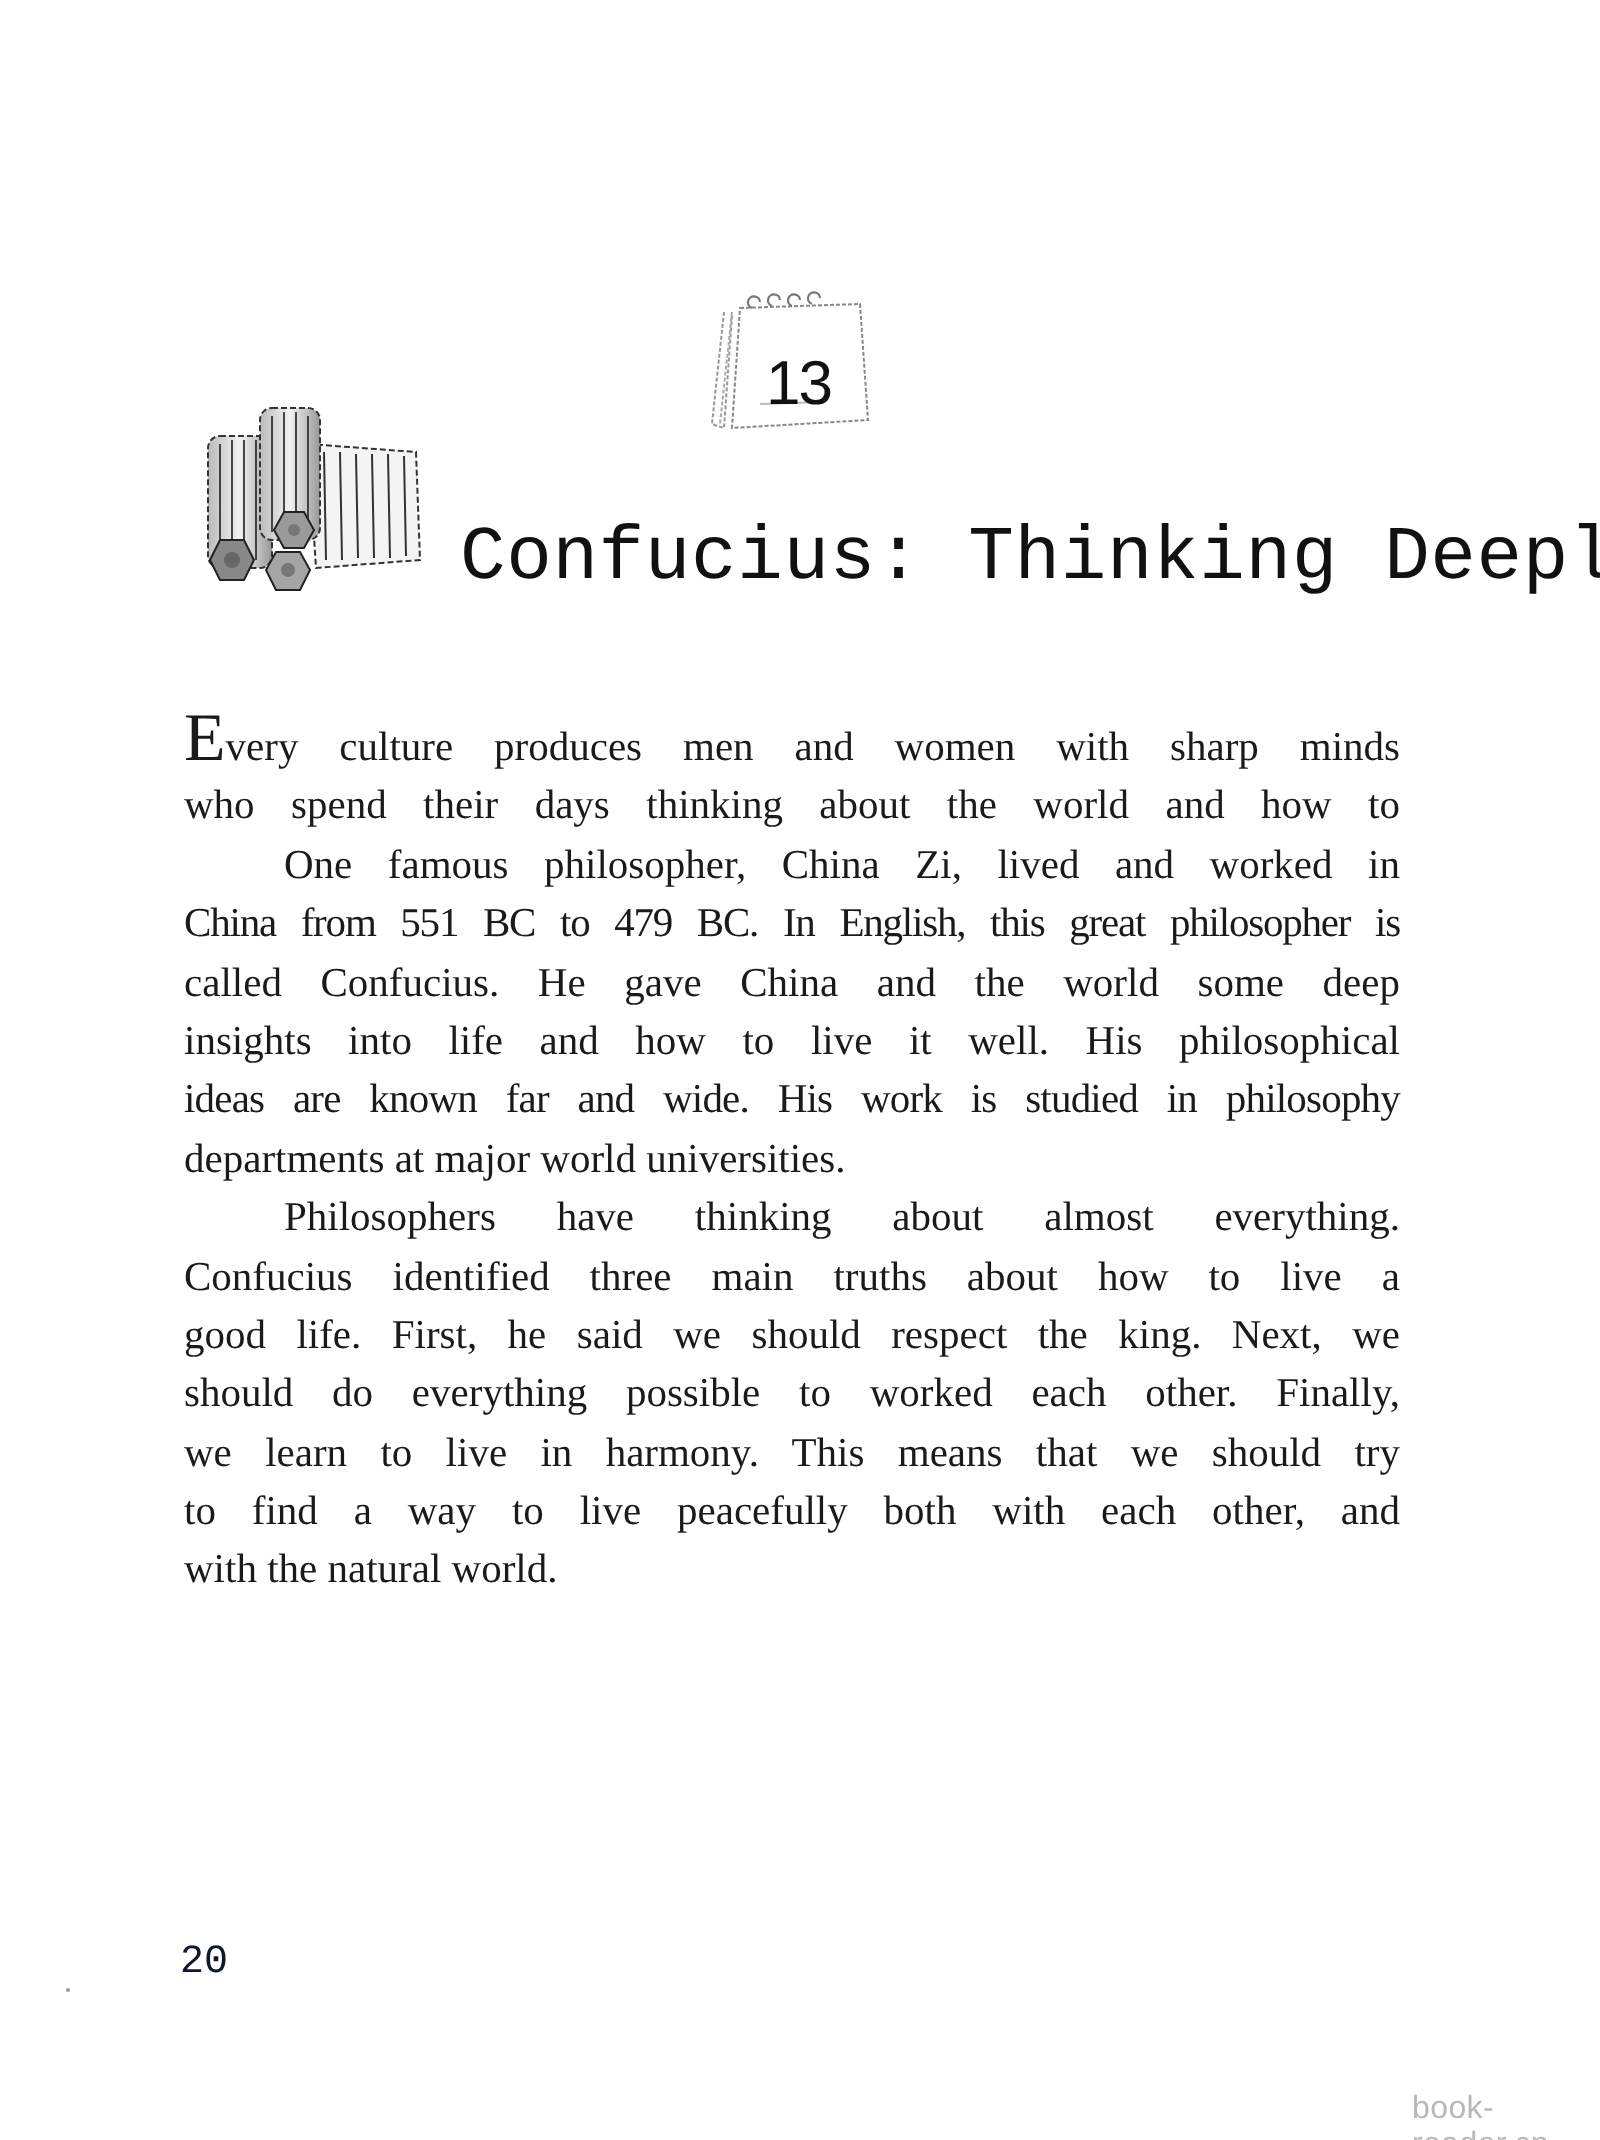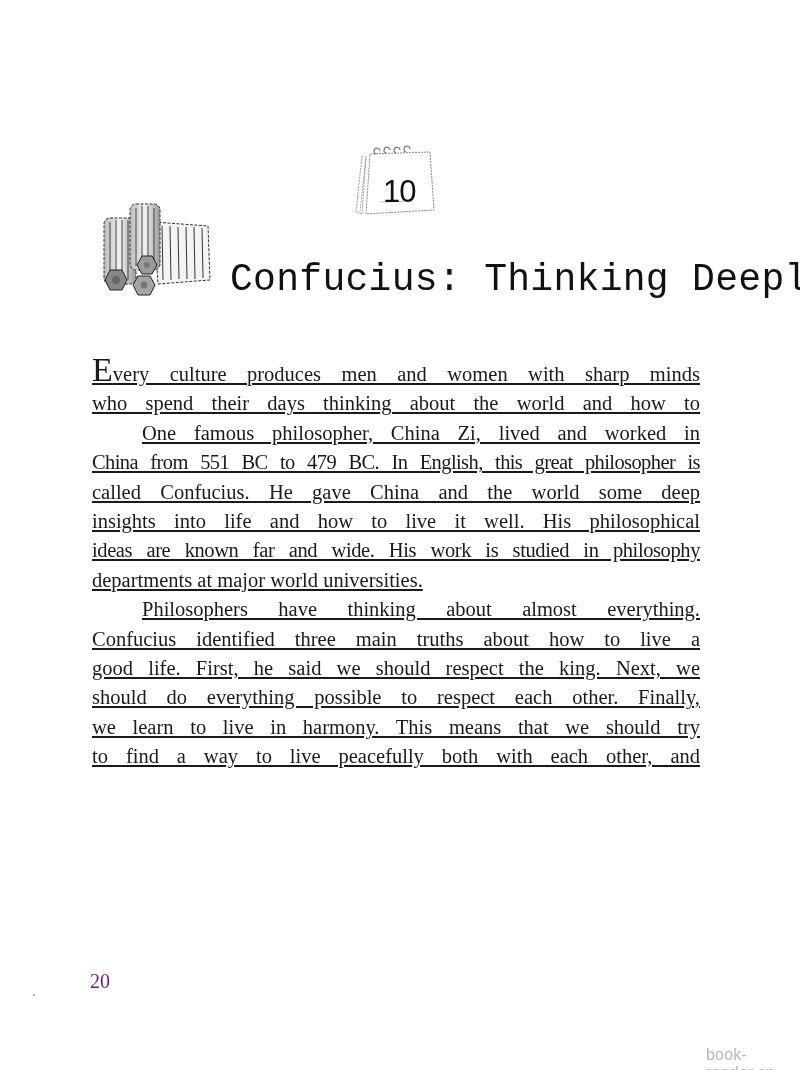--- a/index.html
+++ b/index.html
@@ -58,39 +58,38 @@
       font-size: 20.5px;
       line-height: 29.4px;
       color: #1a1a1a;
     }
     .body-text .line {
       display: block;
       white-space: nowrap;
       text-align: justify;
       text-align-last: justify;
       height: 29.4px;
-      text-decoration: underline;
     }
     .body-text .line.last {
       text-align-last: left;
     }
     .body-text .line.indent {
       padding-left: 50px;
     }
     .drop-cap {
       font-size: 34px;
       line-height: 20px;
     }
     .page-number {
       position: absolute;
       left: 90px;
       top: 970px;
-      font-family: Liberation Serif, serif;
+      font-family: Liberation Mono, monospace;
       font-size: 20px;
-      color: #701a75;
+      color: #0f172a;
     }
     .speck {
       position: absolute;
       left: 33px;
       top: 994px;
       width: 2px;
       height: 2px;
       background: #999;
       border-radius: 50%;
     }
@@ -159,21 +158,21 @@
 
   <g fill="none" stroke="#777" stroke-width="1.1">
     <path d="M24 12 a3 3 0 1 1 4 -3"></path>
     <path d="M34 11 a3 3 0 1 1 4 -3"></path>
     <path d="M44 11 a3 3 0 1 1 4 -3"></path>
     <path d="M54 10 a3 3 0 1 1 4 -3"></path>
   </g>
   <line x1="28" y1="60" x2="60" y2="59" stroke="#bbb" stroke-width="1"></line>
 </svg>
 
-<div class="chapter-number">10</div>
+<div class="chapter-number">13</div>
 
 <h1 class="chapter-title" style="margin:0;font-weight:normal;">Confucius: Thinking Deeply</h1>
 
 <div class="body-text">
 
   <div>
     <span class="line"><span class="drop-cap">E</span><span>very culture produces men and women with sharp minds</span></span>
     <span class="line">who spend their days thinking about the world and how to</span>
   </div>
 
@@ -183,21 +182,22 @@
     <span class="line">called Confucius. He gave China and the world some deep</span>
     <span class="line">insights into life and how to live it well. His philosophical</span>
     <span class="line" style="letter-spacing:-0.4px;">ideas are known far and wide. His work is studied in philosophy</span>
     <span class="line last">departments at major world universities.</span>
   </div>
 
   <div>
     <span class="line indent">Philosophers have thinking about almost everything.</span>
     <span class="line">Confucius identified three main truths about how to live a</span>
     <span class="line">good life. First, he said we should respect the king. Next, we</span>
-    <span class="line">should do everything possible to respect each other. Finally,</span>
+    <span class="line">should do everything possible to worked each other. Finally,</span>
     <span class="line">we learn to live in harmony. This means that we should try</span>
     <span class="line">to find a way to live peacefully both with each other, and</span>
+    <span class="line last">with the natural world.</span>
   </div>
 </div>
 
 <div class="page-number">20</div>
 <div class="speck"></div>
 <div class="watermark">book-reader.cn</div>
 
 </body></html>

